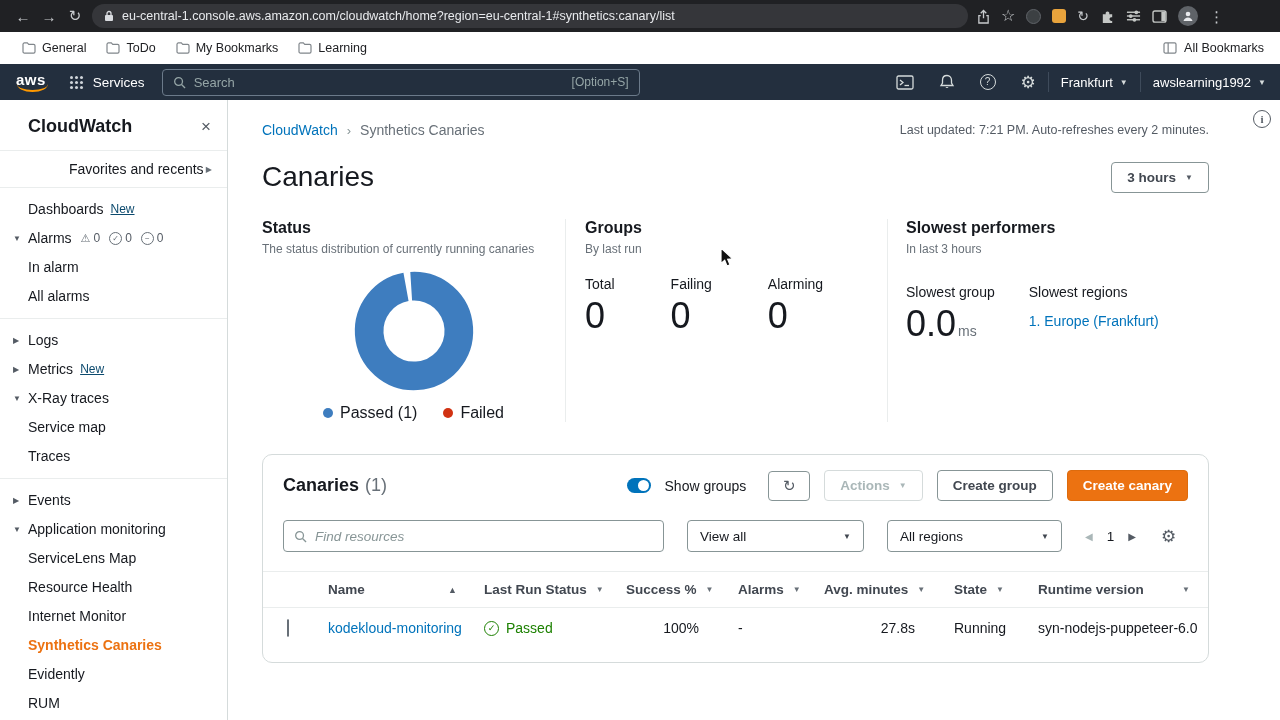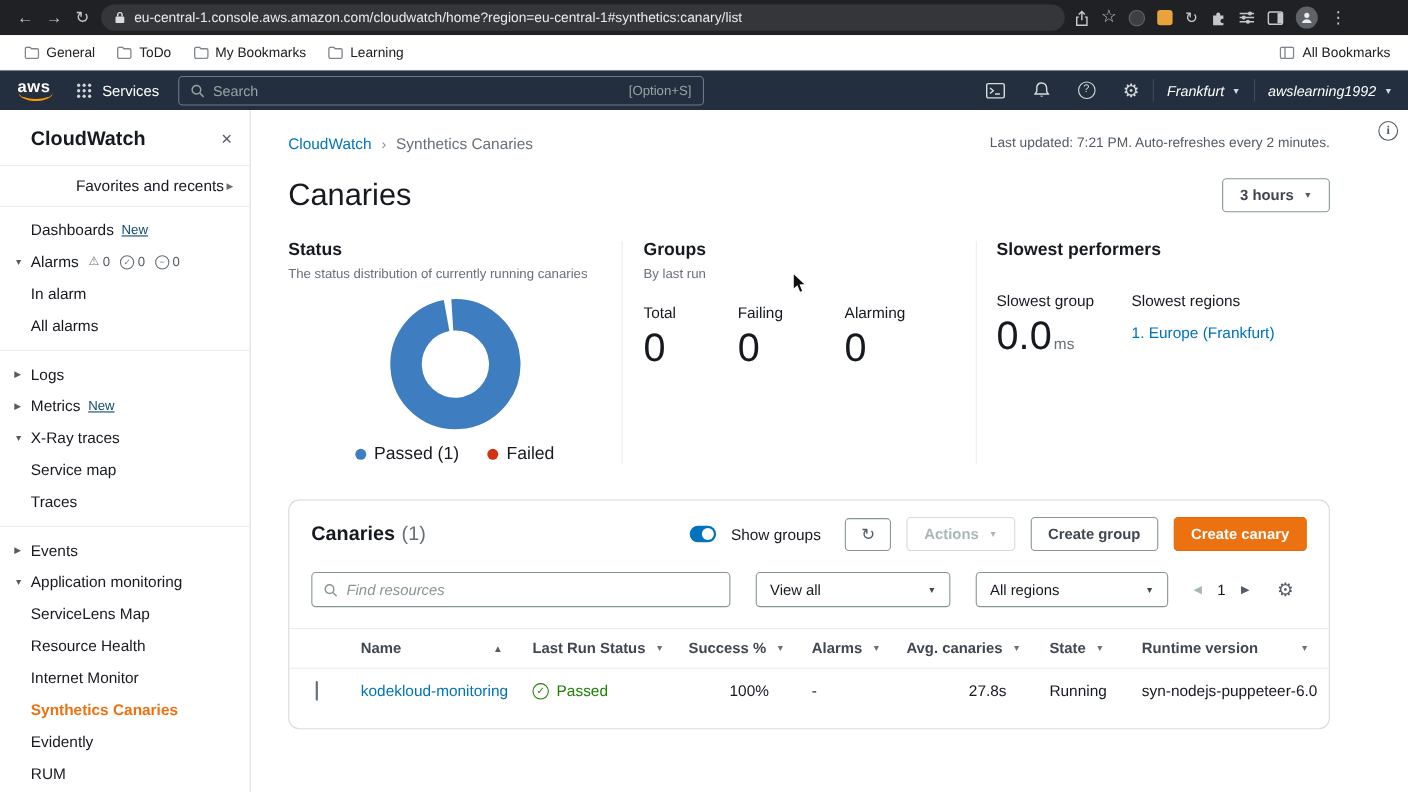--- a/index.html
+++ b/index.html
@@ -32,21 +32,21 @@
   .services{font-size:13.5px;color:#fff;cursor:pointer;}
   .awssearch{width:478px;height:27px;margin-left:17px;border:1px solid #6b7a8a;border-radius:4px;display:flex;align-items:center;padding:0 10px;gap:8px;background:#232f3e;color:#95a5a6;}
   .awssearch input{flex:1;background:transparent;border:0;outline:0;color:#fff;font-size:13px;font-family:"Liberation Sans",sans-serif;}
   .awssearch input::placeholder{color:#95a5a6;}
   .shortcut{color:#95a5a6;font-size:12px;}
   .nav-icons{display:flex;align-items:center;gap:25px;margin-left:auto;}
   .nicon{color:#d5dbdb;cursor:pointer;display:flex;align-items:center;line-height:1;}
   .qcircle{width:16px;height:16px;border:1.3px solid #d5dbdb;border-radius:50%;display:flex;align-items:center;justify-content:center;font-size:10px;}
   .gear{font-size:17px;}
   .navsep{width:1px;height:20px;background:#3e4b5b;margin:0 12px;}
-  .region,.account{display:flex;align-items:center;gap:7px;font-size:13px;color:#fff;cursor:pointer;white-space:nowrap;font-style:italic;}
+  .region,.account{display:flex;align-items:center;gap:7px;font-size:13px;color:#fff;cursor:pointer;white-space:nowrap;}
   .caret{font-size:8px;color:#d5dbdb;}
 
   
   .content{display:flex;height:620px;}
 
   
   .sidebar{width:228px;border-right:1px solid #d5dbdb;background:#fff;flex-shrink:0;overflow:hidden;font-size:14px;}
   .sb-head{display:flex;align-items:center;justify-content:space-between;padding:16px 16px 13px 28px;}
   .sb-title{font-size:18px;font-weight:700;color:#16191f;}
   .sb-close{color:#545b64;font-size:17px;cursor:pointer;line-height:1;}
@@ -431,20 +431,21 @@
             </div>
             <div>
               <div class="mlabel">Alarming</div>
               <div class="mval">0</div>
             </div>
           </div>
         </div>
 
         <div class="scol scol3">
           <h3>Slowest performers</h3>
+          <div class="ssub">In last 3 hours</div>
           <div class="slowrow">
             <div>
               <div class="mlabel">Slowest group</div>
               <div class="mval"><span>0.0</span><span class="unit">ms</span></div>
             </div>
             <div>
               <div class="mlabel">Slowest regions</div>
               <span class="regionlink">1. Europe (Frankfurt)</span>
             </div>
           </div>
@@ -513,21 +514,21 @@
             </div>
             <div class="th">
               <span>Success %</span>
               <span class="filter">▼</span>
             </div>
             <div class="th">
               <span>Alarms</span>
               <span class="filter">▼</span>
             </div>
             <div class="th">
-              <span>Avg. canaries</span>
+              <span>Avg. minutes</span>
               <span class="filter">▼</span>
             </div>
             <div class="th">
               <span>State</span>
               <span class="filter">▼</span>
             </div>
             <div class="th th-runtime">
               <span>Runtime version</span>
               <span class="filter">▼</span>
             </div>

